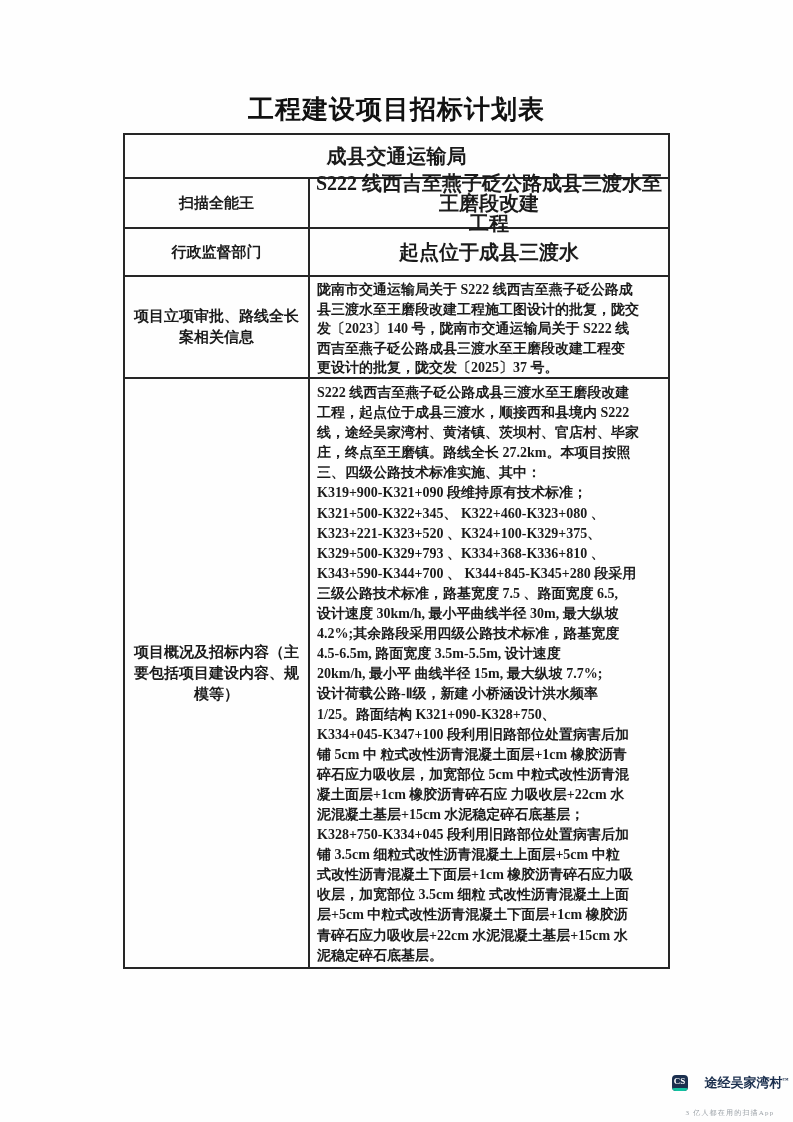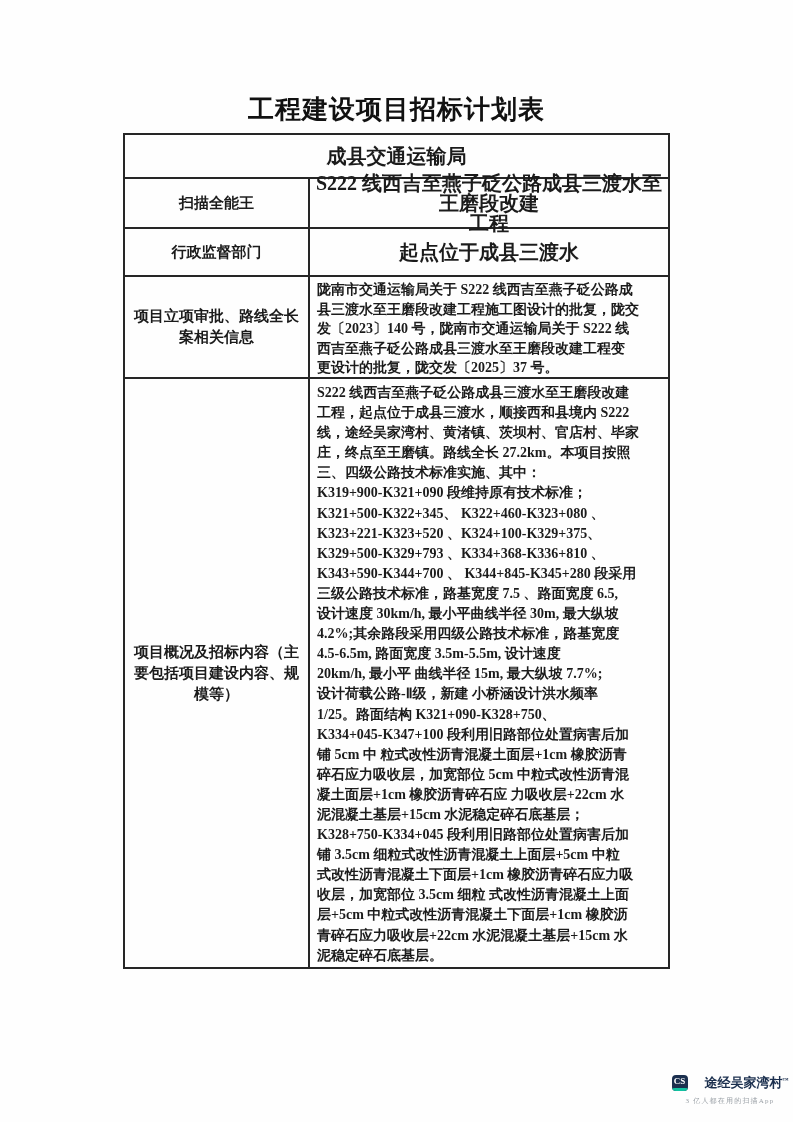--- a/index.html
+++ b/index.html
@@ -123,21 +123,21 @@
     font-weight: 700;
     color: #1b2f4e;
     white-space: nowrap;
   }
   .wm-name sup {
     font-size: 6px;
     font-weight: 700;
     vertical-align: super;
   }
   .wm-tagline {
-    margin-top: 4px;
+    margin-top: 16px;
     text-align: center;
     font-size: 7px;
     letter-spacing: 1.2px;
     color: #9aa0a6;
     white-space: nowrap;
   }
 </style>
 </head>
 <body>
 

